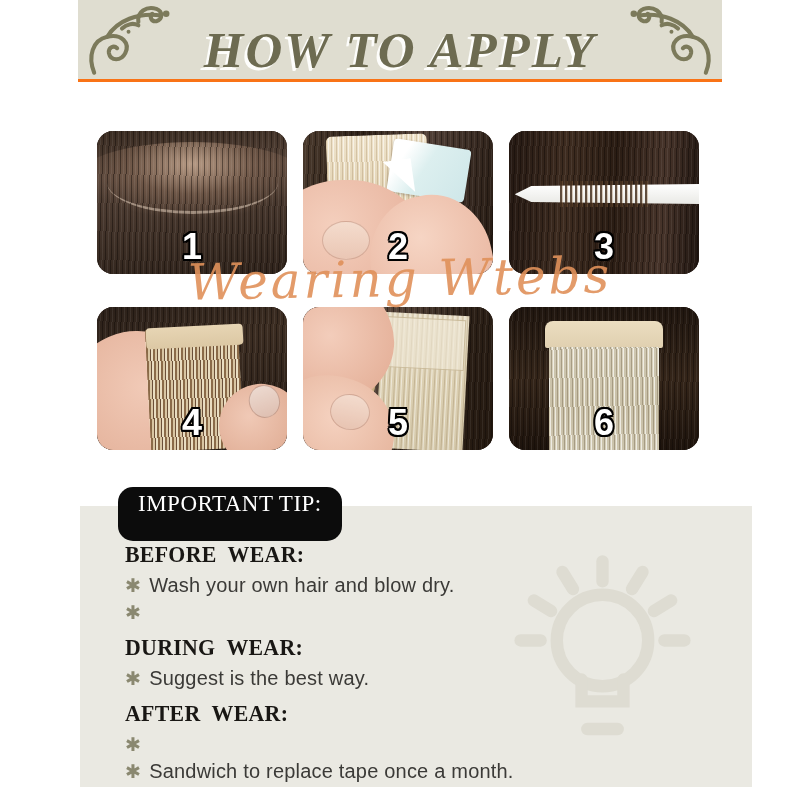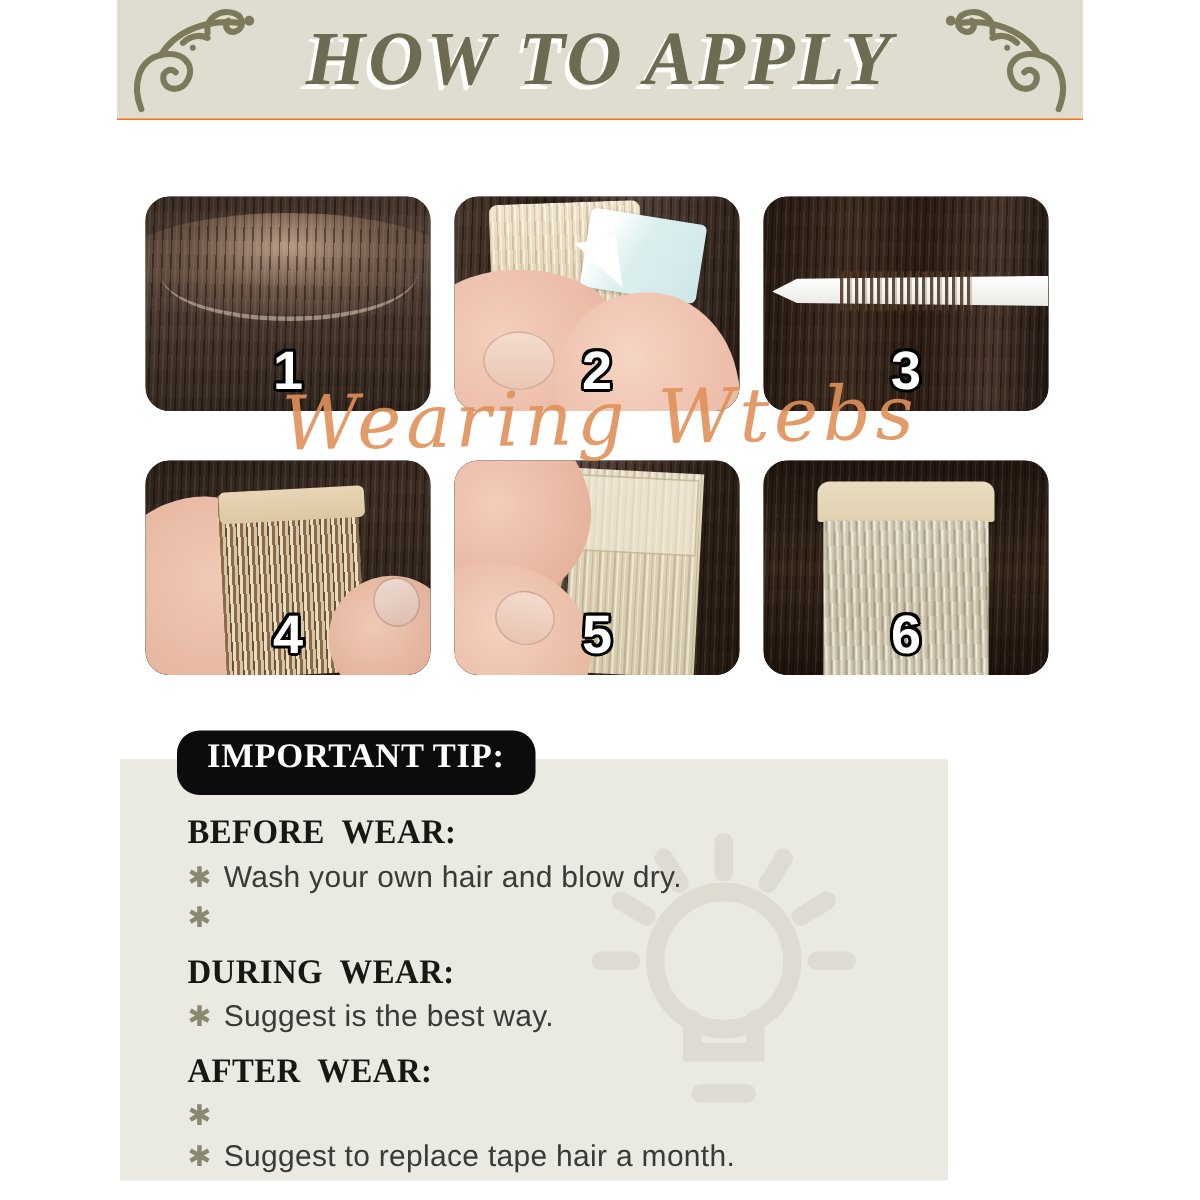--- a/index.html
+++ b/index.html
@@ -1,21 +1,21 @@
 <!DOCTYPE html>
 <html><head>
 <meta charset="utf-8">
 <style>
   html,body{margin:0;padding:0;background:#ffffff;}
   .canvas{position:relative;width:800px;height:800px;background:#ffffff;overflow:hidden;
           font-family:"Liberation Sans",sans-serif;}
 
   
   .header{position:absolute;left:78px;top:0;width:644px;height:79px;background:#dfddd0;
-          border-bottom:1px solid #f97316;display:flex;align-items:center;justify-content:center;}
+          border-bottom:3px solid #f97316;display:flex;align-items:flex-end;justify-content:center;}
   .header-title{font-family:"Liberation Serif",serif;font-style:italic;font-weight:700;
           font-size:51px;color:#6d6b51;letter-spacing:2px;white-space:nowrap;
           text-shadow:-3px 3px 0 #fdfdfb;}
   .flourish{position:absolute;top:4px;width:94px;height:72px;}
   .flourish.left{left:6px;}
   .flourish.right{right:6px;transform:scaleX(-1);}
 
   
   .steps-grid{position:absolute;left:97px;top:131px;display:grid;
           grid-template-columns:repeat(3,190px);grid-auto-rows:143px;gap:33px 16px;}
@@ -103,24 +103,24 @@
           background:repeating-linear-gradient(88deg,rgba(120,105,80,.5) 0 1px,transparent 1px 2px,
                      rgba(255,255,255,.6) 2px 3px,rgba(190,180,155,.4) 3px 5px),
                      linear-gradient(180deg,#dbd4bf,#cfc7ae 60%,#d6cfba 100%);}
 
   
   .watermark{position:absolute;left:400px;top:250px;transform:translateX(-50%) rotate(-1deg);
           font-family:"DejaVu Serif",serif;font-style:italic;font-size:50px;color:#e0915a;
           letter-spacing:3px;white-space:nowrap;opacity:.9;z-index:8;}
 
   
-  .tip-panel{position:absolute;left:80px;top:506px;width:552px;height:281px;background:#eae9e2;}
+  .tip-panel{position:absolute;left:80px;top:506px;width:672px;height:281px;background:#eae9e2;}
   .tip-pill{position:absolute;left:118px;top:487px;z-index:2;background:#0c0c0c;color:#ffffff;
-          font-family:"Liberation Serif",serif;font-weight:700;font-size:23px;letter-spacing:.5px;
-          padding:4px 20px 13px;border-radius:15px;}
+          font-family:"Liberation Serif",serif;font-weight:400;font-size:23px;letter-spacing:.5px;
+          padding:4px 20px 24px;border-radius:15px;}
   .tip-body{position:absolute;left:45px;top:36px;width:480px;}
   .tip-section{margin-bottom:9px;}
   .tip-heading{font-family:"Liberation Serif",serif;font-weight:900;font-size:23px;color:#191714;
           word-spacing:6px;letter-spacing:.3px;margin:0 0 4px;transform:scaleX(.95);transform-origin:left;}
   .tip-item{display:flex;gap:8px;font-size:20px;color:#3b3a37;line-height:27px;letter-spacing:.2px;}
   .bullet{color:#8a8870;font-size:19px;line-height:27px;flex:0 0 auto;}
   .bulb{position:absolute;right:52px;top:44px;width:195px;height:200px;}
 </style>
 </head>
 <body>
@@ -256,21 +256,21 @@
         </div>
       </div>
 
       <div class="tip-section">
         <div class="tip-heading">AFTER WEAR:</div>
         <div class="tip-item">
           <span class="bullet">✱</span>
         </div>
         <div class="tip-item">
           <span class="bullet">✱</span>
-          <span>Suggest to replace tape hair a month.</span>
+          <span>Sandwich to replace tape once a month.</span>
         </div>
       </div>
     </div>
   </div>
 
   <div class="tip-pill">IMPORTANT TIP:</div>
 
 </div>
 
 </body></html>

